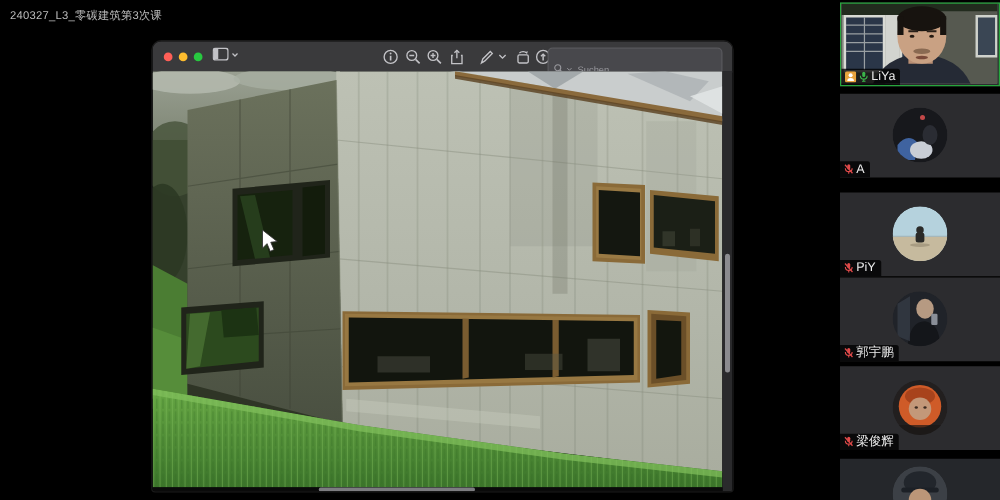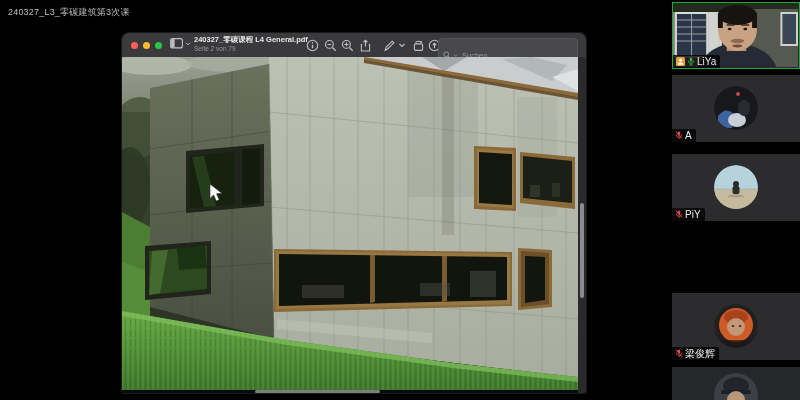--- a/index.html
+++ b/index.html
@@ -57,24 +57,20 @@
       <div class="sidebar-toggle">
         <svg width="13" height="11" viewBox="0 0 13 11">
             <rect x="0.6" y="0.6" width="11.8" height="9.3" rx="2" fill="none" stroke="currentColor" stroke-width="1.1"></rect>
             <rect x="1.2" y="1.2" width="3.4" height="8.1" fill="currentColor"></rect>
           </svg>
         <svg width="6" height="6" viewBox="0 0 6 6">
             <path d="M1,1.8 L3,3.8 L5,1.8" fill="none" stroke="currentColor" stroke-width="1"></path>
           </svg>
       </div>
 
-      <div class="titleblock">
-        <div class="doc-title">240327_零碳课程 L4 General.pdf</div>
-        <div class="doc-status">Seite 2 von 79</div>
-      </div>
 
       <svg class="tb-icon" style="left:184px" viewBox="0 0 12 12">
           <circle cx="6" cy="6" r="4.8" fill="none" stroke="currentColor" stroke-width="1"></circle>
           <line x1="6" y1="5.2" x2="6" y2="8.6" stroke="currentColor" stroke-width="1.2"></line>
           <circle cx="6" cy="3.5" r="0.7" fill="currentColor"></circle>
         </svg>
       <svg class="tb-icon" style="left:202px" viewBox="0 0 12 12">
           <circle cx="5" cy="5" r="3.6" fill="none" stroke="currentColor" stroke-width="1"></circle>
           <line x1="7.8" y1="7.8" x2="10.8" y2="10.8" stroke="currentColor" stroke-width="1.2"></line>
           <line x1="3.2" y1="5" x2="6.8" y2="5" stroke="currentColor" stroke-width="1"></line>
@@ -347,20 +343,40 @@
         <svg width="8" height="9" viewBox="0 0 8 9">
             <rect x="2.8" y="0.4" width="2.4" height="4.2" rx="1.2" fill="#e04a4a"></rect>
             <path d="M1.3,3.6 a2.7,2.7 0 0 0 5.4,0" fill="none" stroke="#e04a4a" stroke-width="0.9"></path>
             <line x1="4" y1="6.4" x2="4" y2="8" stroke="#e04a4a" stroke-width="0.9"></line>
             <line x1="1" y1="0.8" x2="7" y2="7.6" stroke="#e04a4a" stroke-width="1"></line>
           </svg>
         <span class="nm">PiY</span>
       </div>
     </div>
 
+    <div class="tile" style="top:222px">
+      <div class="avatar">
+        <svg width="44" height="44" viewBox="0 0 44 44">
+            <circle cx="22" cy="22" r="22" fill="#202329"></circle>
+            <ellipse cx="26" cy="14" rx="7" ry="8" fill="#b69a82"></ellipse>
+            <path d="M12,44 Q14,24 26,24 Q38,26 38,44 Z" fill="#14161a"></path>
+            <rect x="31" y="18" width="5" height="9" rx="1" fill="#8a8f98"></rect>
+            <polygon points="4,10 14,4 14,40 4,36" fill="#3c434e" opacity="0.6"></polygon>
+          </svg>
+      </div>
+      <div class="name-tag">
+        <svg width="8" height="9" viewBox="0 0 8 9">
+            <rect x="2.8" y="0.4" width="2.4" height="4.2" rx="1.2" fill="#e04a4a"></rect>
+            <path d="M1.3,3.6 a2.7,2.7 0 0 0 5.4,0" fill="none" stroke="#e04a4a" stroke-width="0.9"></path>
+            <line x1="4" y1="6.4" x2="4" y2="8" stroke="#e04a4a" stroke-width="0.9"></line>
+            <line x1="1" y1="0.8" x2="7" y2="7.6" stroke="#e04a4a" stroke-width="1"></line>
+          </svg>
+        <span class="nm">郭宇鹏</span>
+      </div>
+    </div>
 
     <div class="tile" style="top:293px">
       <div class="avatar">
         <svg width="44" height="44" viewBox="0 0 44 44">
             <circle cx="22" cy="22" r="22" fill="#221f1f"></circle>
             <circle cx="22" cy="21" r="17" fill="#cf5b28"></circle>
             <ellipse cx="22" cy="13" rx="12" ry="7" fill="#a8431c"></ellipse>
             <circle cx="22" cy="23" r="9" fill="#c39879"></circle>
             <ellipse cx="19" cy="22" rx="1.3" ry="1" fill="#3a2a20"></ellipse>
             <ellipse cx="26" cy="22" rx="1.3" ry="1" fill="#3a2a20"></ellipse>

